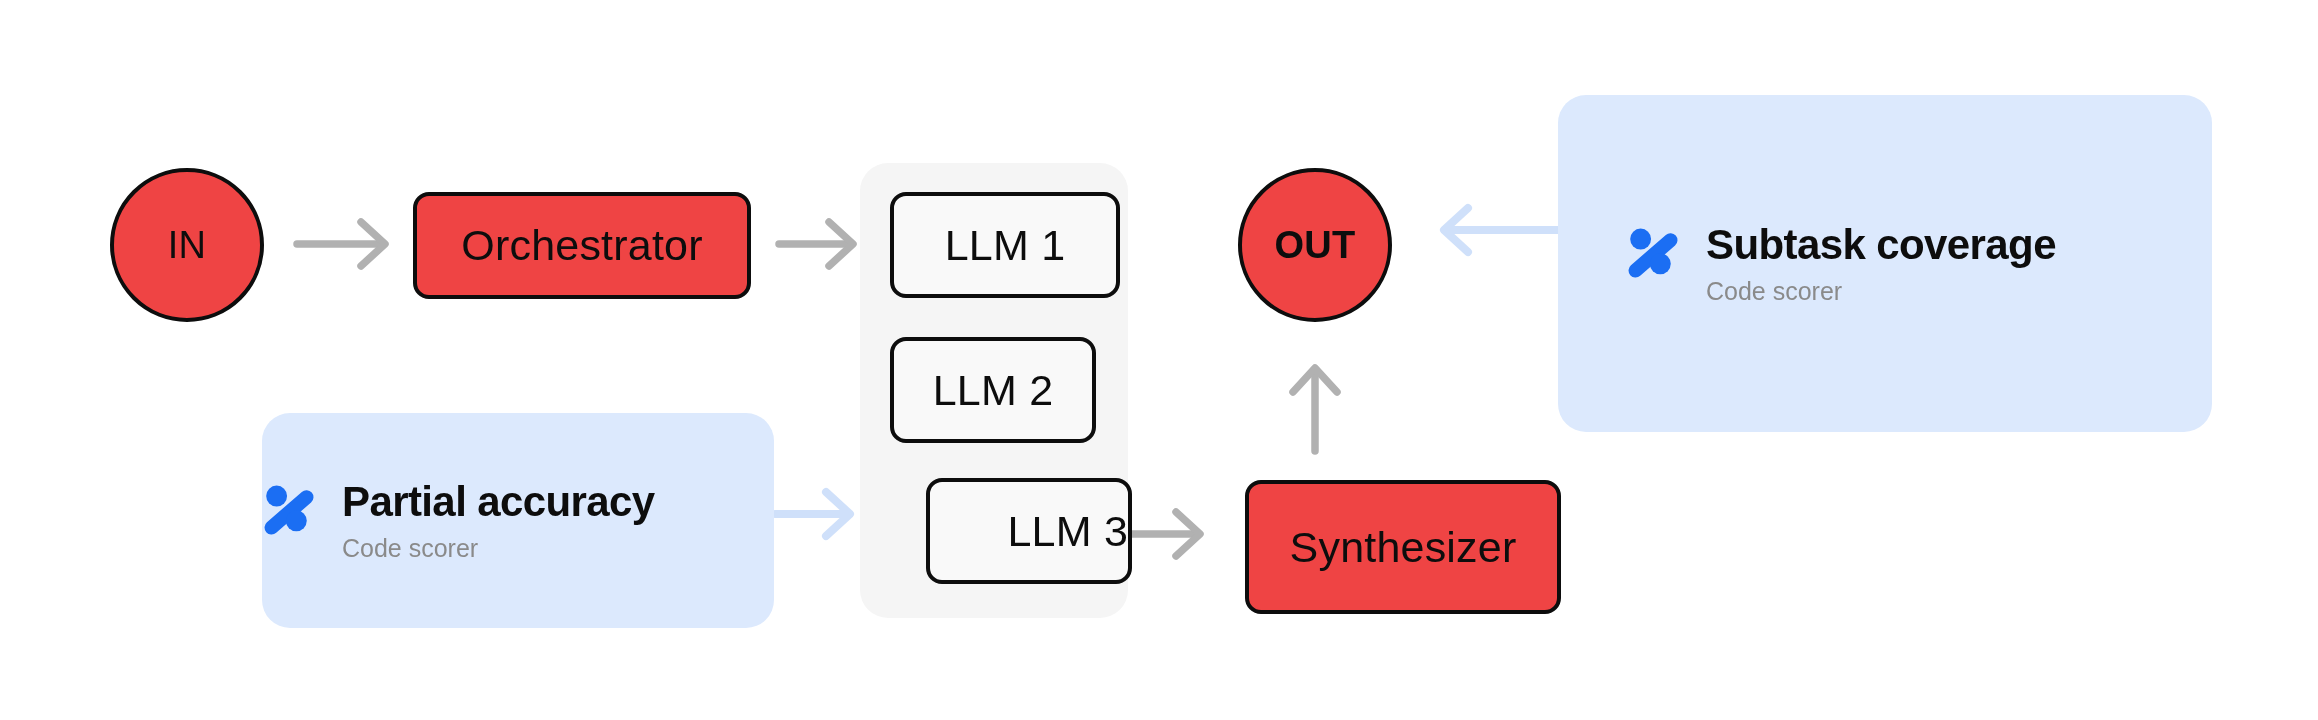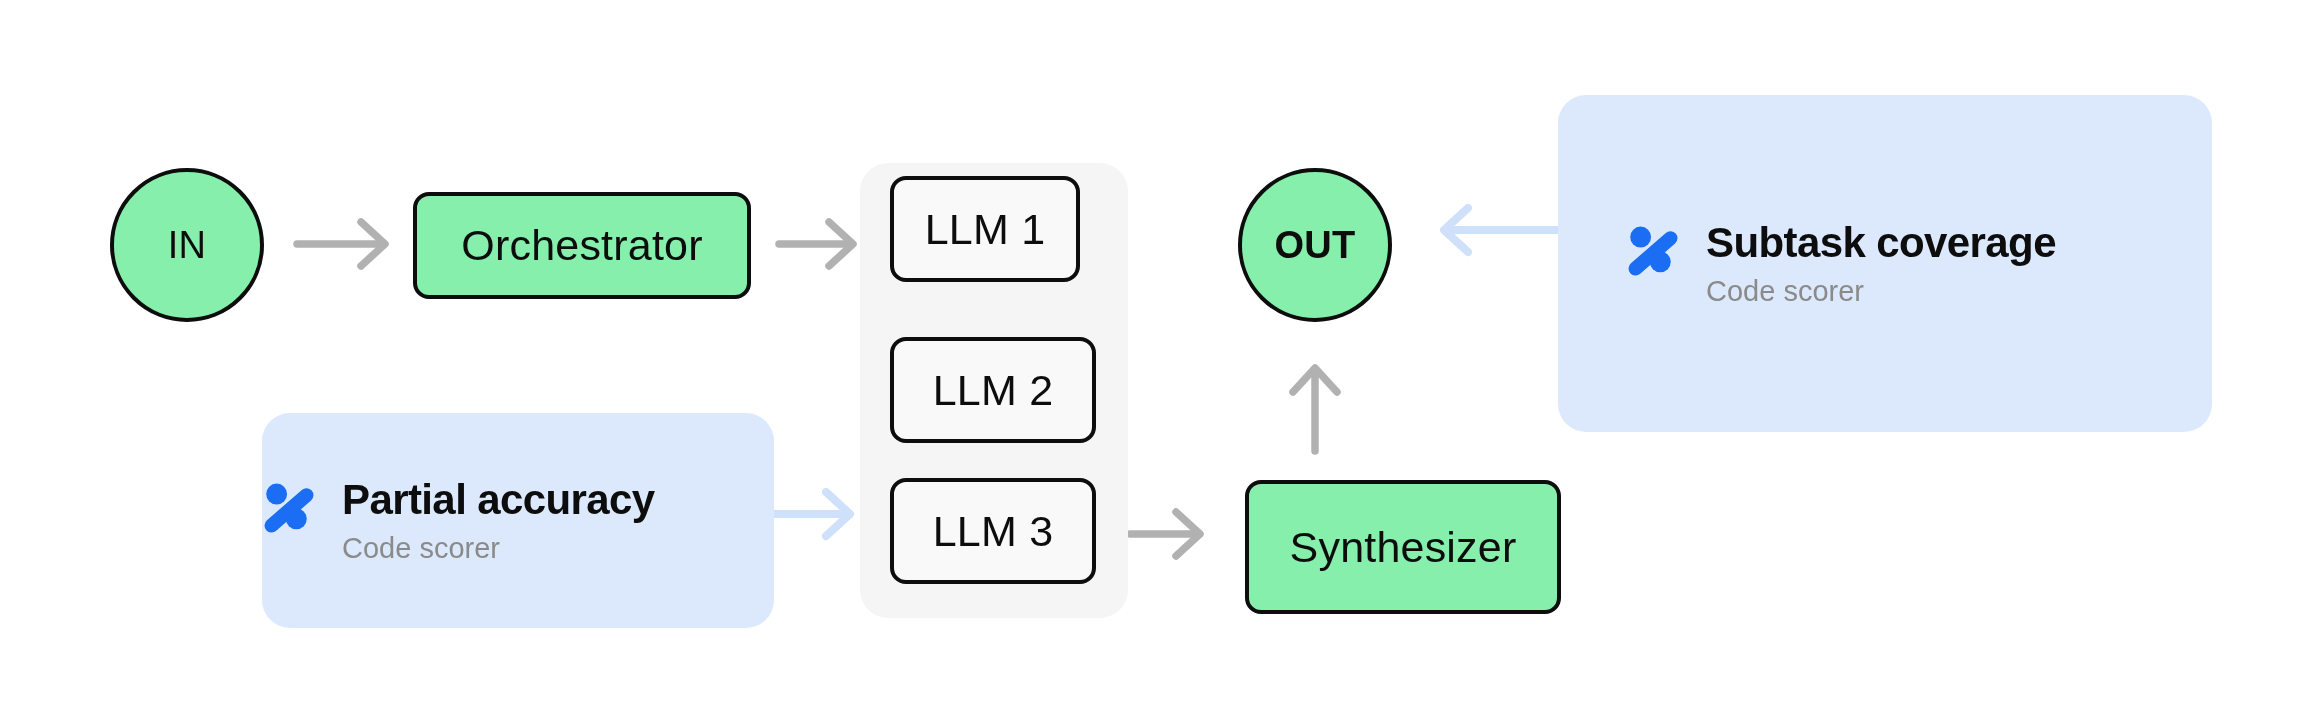--- a/index.html
+++ b/index.html
@@ -16,21 +16,21 @@
     position: absolute;
     left: 0; top: 0;
     width: 2318px; height: 720px;
     pointer-events: none;
   }
   .node {
     position: absolute;
     display: flex;
     align-items: center;
     justify-content: center;
-    background: #86efac;
+    background: #ef4444;
     border: 4.5px solid #0d0d0d;
     border-radius: 16px;
     color: #0d0d0d;
     font-size: 43px;
     font-weight: 400;
     letter-spacing: 0.2px;
     white-space: nowrap;
   }
   .node.circle { border-radius: 50%; font-size: 38px; }
   .node.in-stack { background: #f9f9f9; }
@@ -62,21 +62,21 @@
   .scorer-text { display: flex; flex-direction: column; }
   .scorer-title {
     font-size: 42px;
     font-weight: 600;
     color: #0d0d0d;
     letter-spacing: -0.6px;
     line-height: 1.15;
     white-space: nowrap;
   }
   .scorer-sub {
-    font-size: 29px;
+    font-size: 25px;
     font-weight: 400;
     color: #8a8a8a;
     margin-top: 8px;
     white-space: nowrap;
   }
 </style>
 </head>
 <body>
 
 <div class="canvas">
@@ -117,27 +117,27 @@
   <div class="node circle" style="left:110px; top:168px; width:154px; height:154px;">
     <span>IN</span>
   </div>
 
   <div class="node" style="left:413px; top:192px; width:338px; height:107px;">
     <span>Orchestrator</span>
   </div>
 
   <div class="llm-container" style="left:860px; top:163px; width:268px; height:455px;"></div>
 
-  <div class="node in-stack" style="left:890px; top:176px; width:190px; height:106px;">
+  <div class="node in-stack" style="left:890px; top:192px; width:230px; height:106px;">
     <span>LLM 1</span>
   </div>
   <div class="node in-stack" style="left:890px; top:337px; width:206px; height:106px;">
     <span>LLM 2</span>
   </div>
-  <div class="node in-stack" style="left:890px; top:478px; width:206px; height:106px;">
+  <div class="node in-stack" style="left:926px; top:478px; width:206px; height:106px;justify-content:flex-end;">
     <span>LLM 3</span>
   </div>
 
   <div class="node" style="left:1245px; top:480px; width:316px; height:134px;">
     <span>Synthesizer</span>
   </div>
 
   <div class="node circle" style="left:1238px; top:168px; width:154px; height:154px;font-weight:bold;">
     <span>OUT</span>
   </div>

